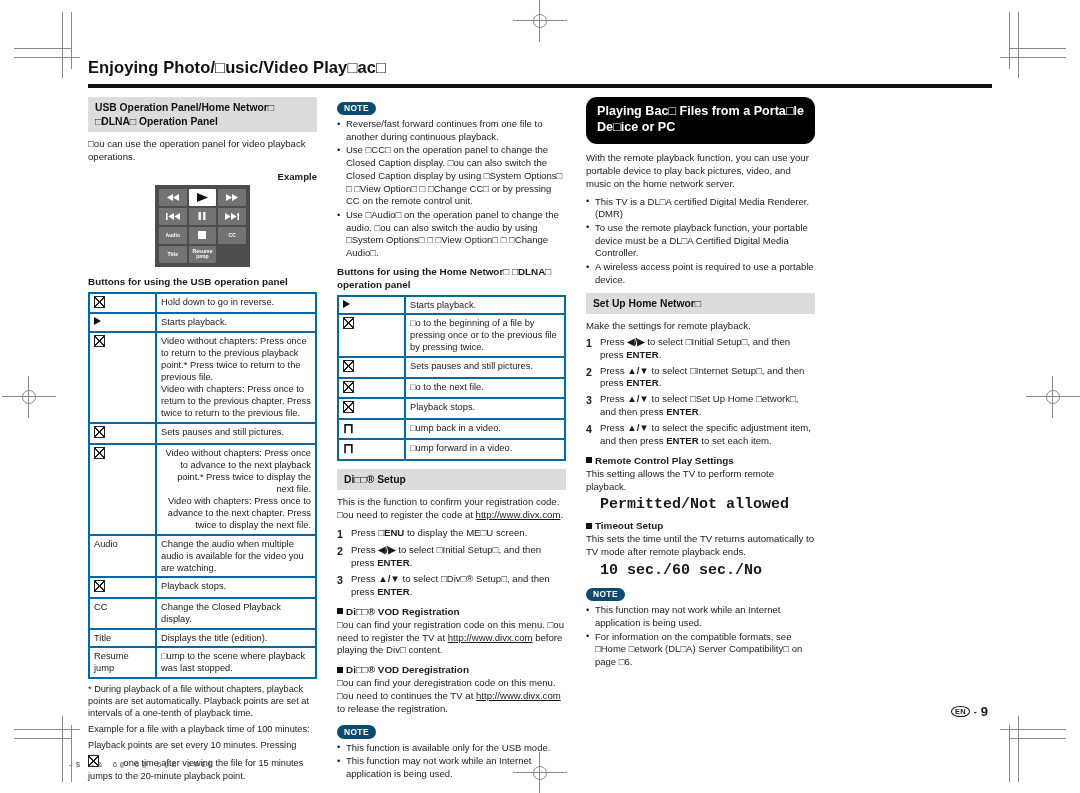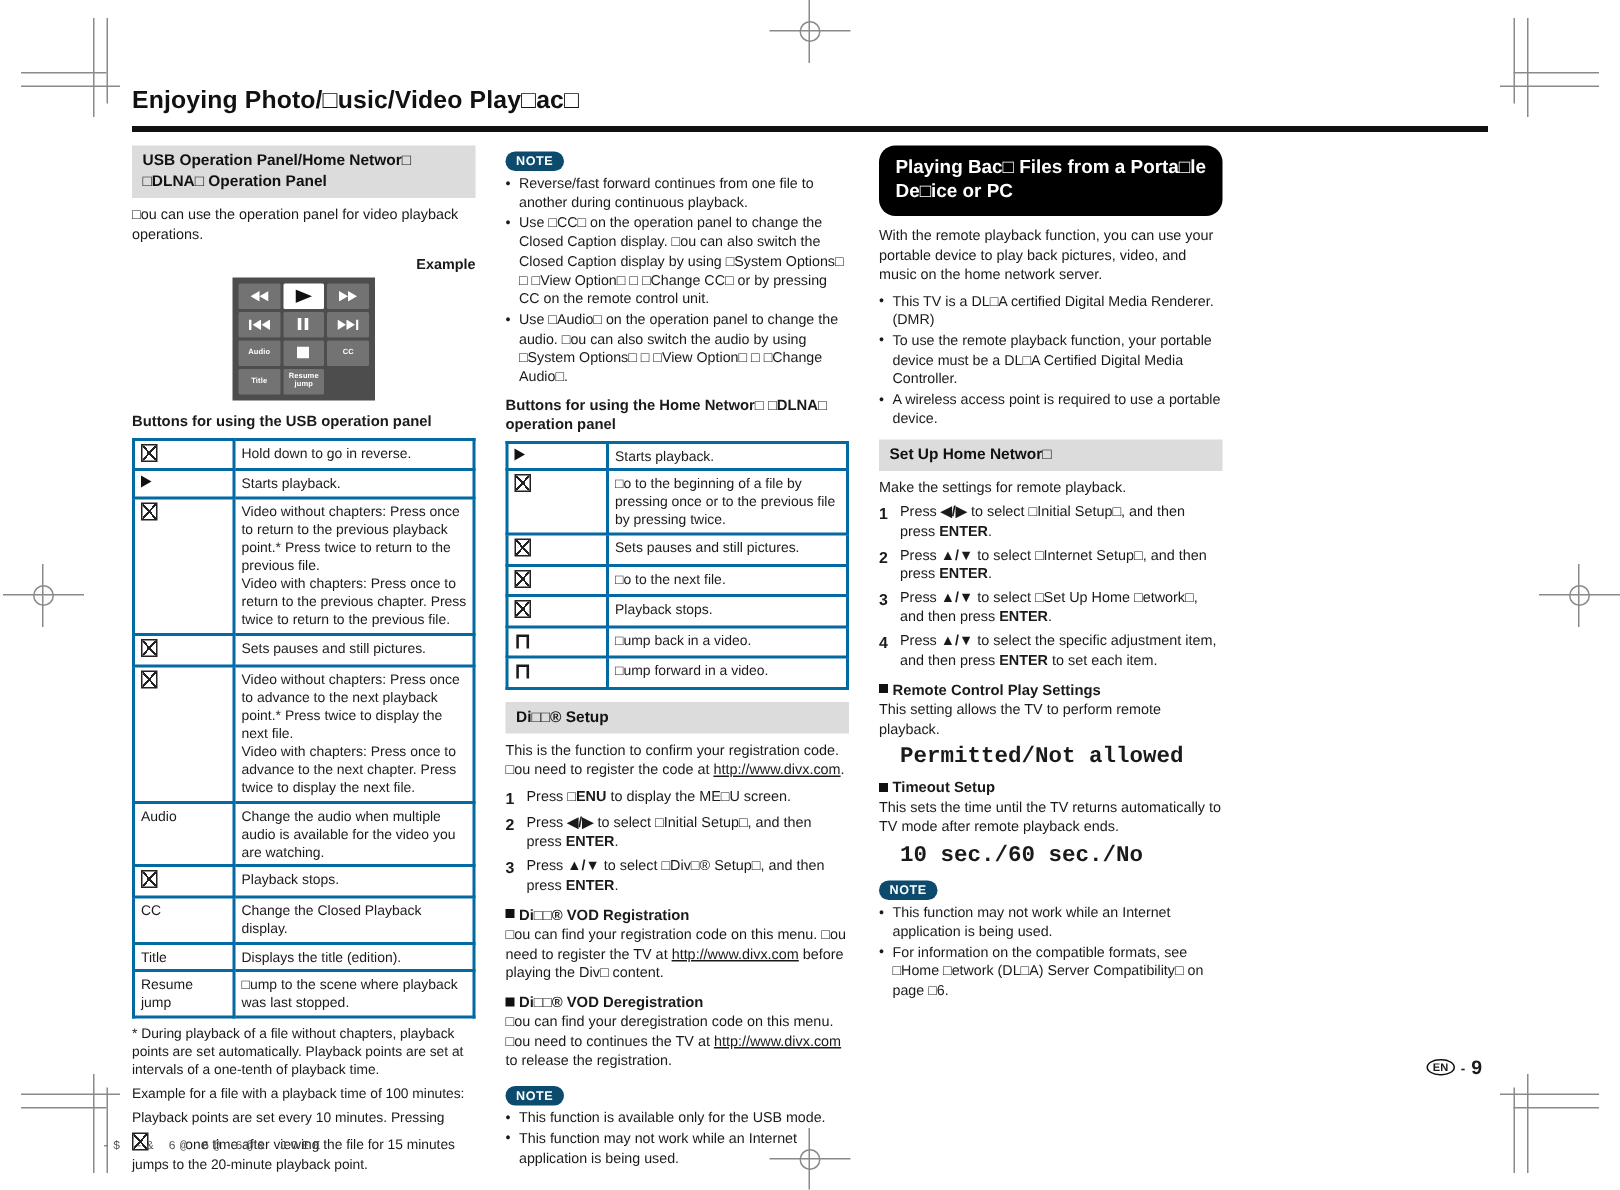--- a/index.html
+++ b/index.html
@@ -260,21 +260,21 @@
               <td class="k"><span class="boxglyph"></span></td>
               <td style="white-space:pre-line;">Video without chapters: Press once to return to the previous playback point.* Press twice to return to the previous file.
 Video with chapters: Press once to return to the previous chapter. Press twice to return to the previous file.</td>
             </tr>
             <tr>
               <td class="k"><span class="boxglyph"></span></td>
               <td>Sets pauses and still pictures.</td>
             </tr>
             <tr>
               <td class="k"><span class="boxglyph"></span></td>
-              <td style="white-space:pre-line;">Video without chapters: Press once to advance to the next playback point.* Press twice to display the next file.
+              <td style="white-space:pre-line;text-align:right;">Video without chapters: Press once to advance to the next playback point.* Press twice to display the next file.
 Video with chapters: Press once to advance to the next chapter. Press twice to display the next file.</td>
             </tr>
             <tr>
               <td class="k">Audio</td>
               <td>Change the audio when multiple audio is available for the video you are watching.</td>
             </tr>
             <tr>
               <td class="k"><span class="boxglyph"></span></td>
               <td>Playback stops.</td>
             </tr>

